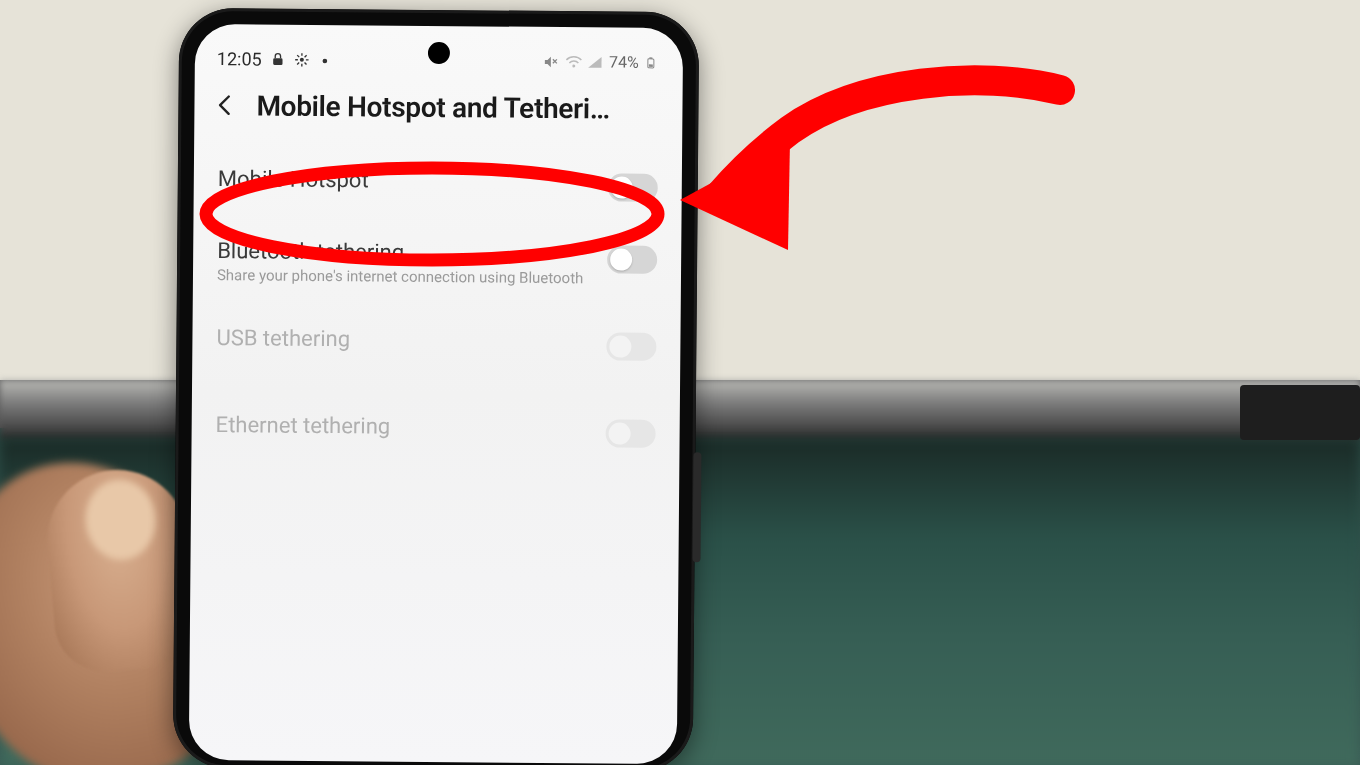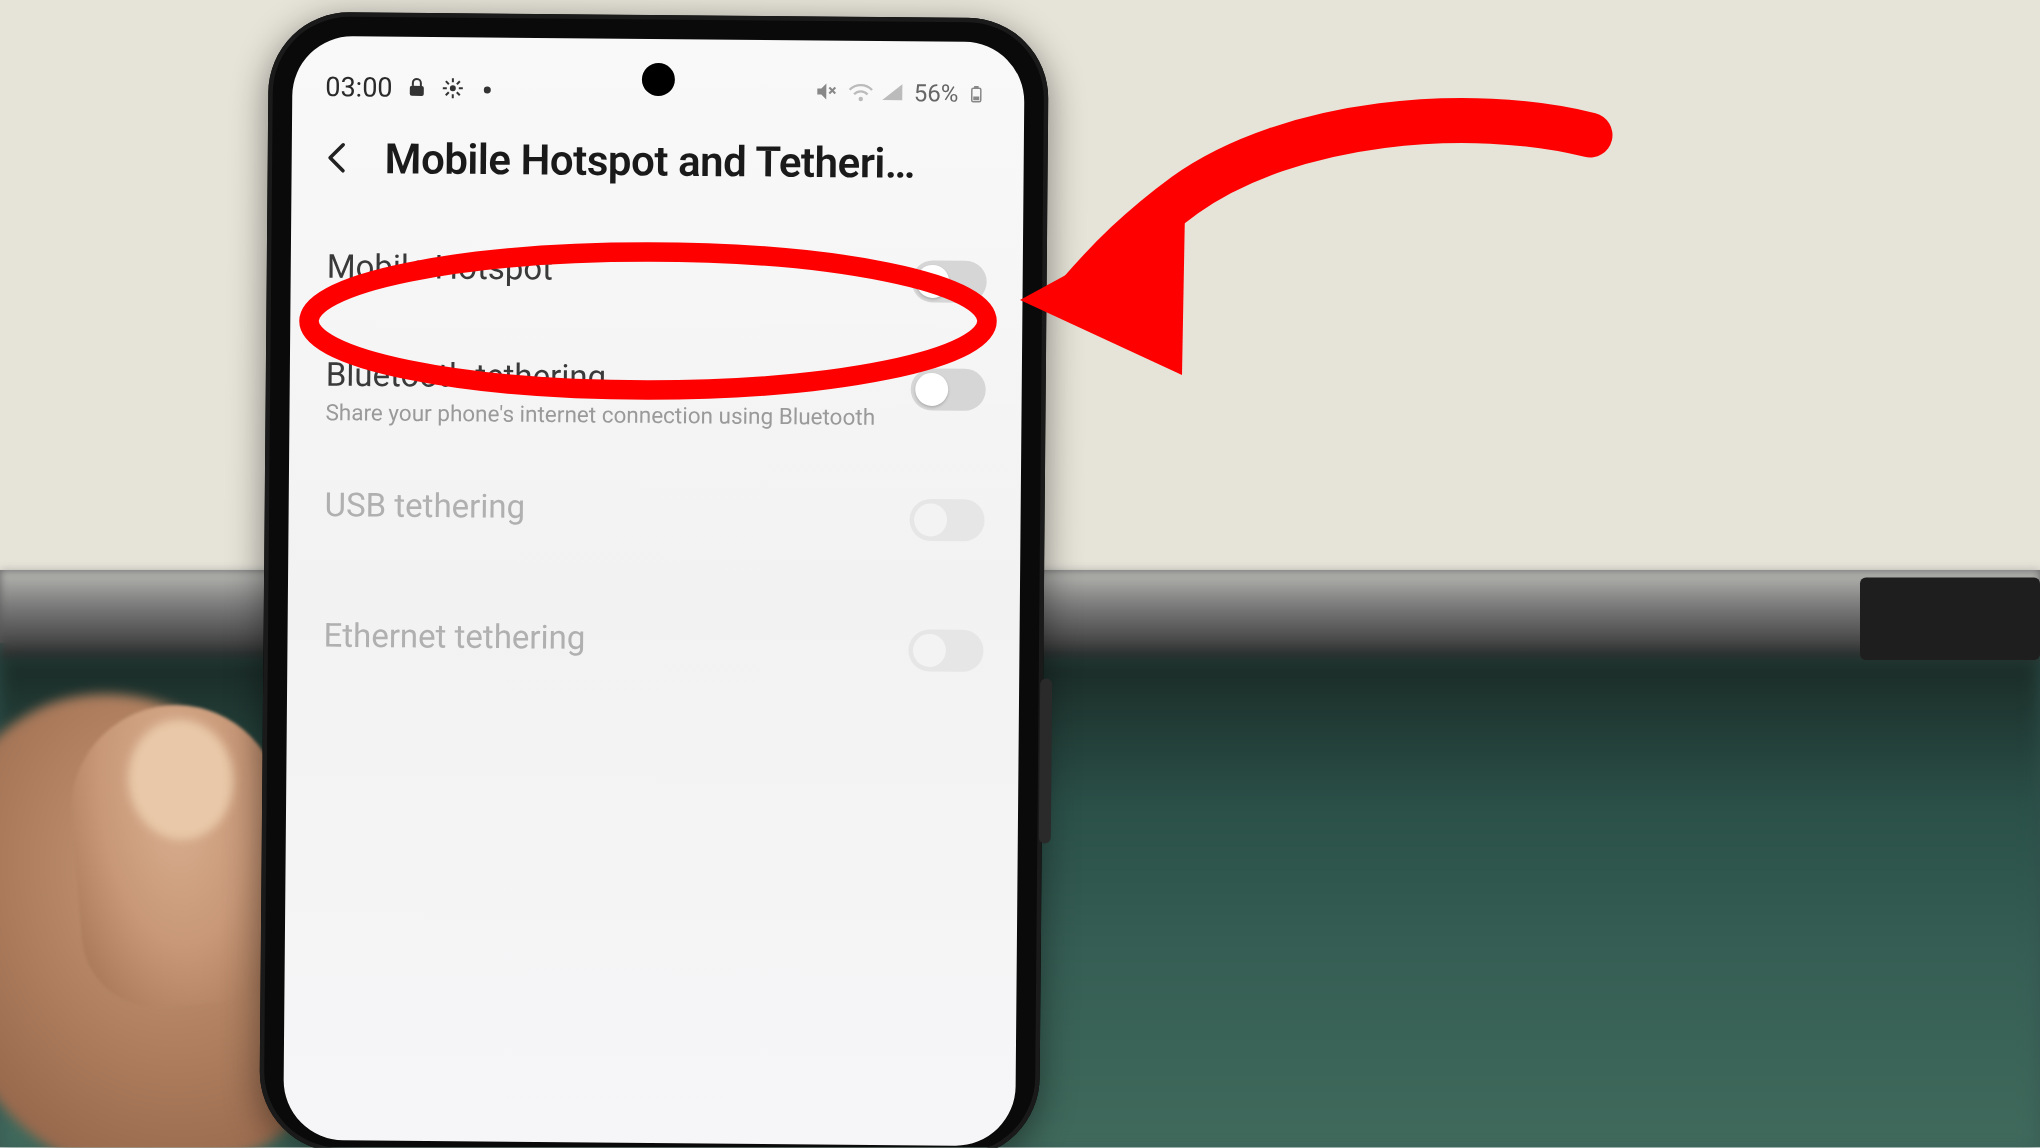--- a/index.html
+++ b/index.html
@@ -190,21 +190,21 @@
   <div class="hand"></div>
   <div class="thumb"></div>
 
   <div class="phone">
     <div class="phone-side"></div>
     <div class="screen">
       <div class="camera-hole"></div>
 
       <div class="statusbar">
         <div class="left">
-          <span>03:00</span>
+          <span>12:05</span>
           <span class="sicon">
             <svg viewBox="0 0 24 24" width="16" height="16">
                 <rect x="5" y="10" width="14" height="10" rx="2" fill="#333"></rect>
                 <path d="M8 10 V7 a4 4 0 0 1 8 0 v3" fill="none" stroke="#333" stroke-width="2"></path>
               </svg>
           </span>
           <span class="sicon">
             <svg viewBox="0 0 24 24" width="16" height="16">
                 <circle cx="12" cy="12" r="3" fill="#333"></circle>
                 <g stroke="#333" stroke-width="2">
@@ -238,21 +238,21 @@
                 <path d="M2 9 a14 14 0 0 1 20 0" fill="none" stroke="#bbb" stroke-width="2"></path>
                 <path d="M6 13 a8 8 0 0 1 12 0" fill="none" stroke="#bbb" stroke-width="2"></path>
                 <circle cx="12" cy="17" r="2" fill="#bbb"></circle>
               </svg>
           </span>
           <span class="sicon">
             <svg viewBox="0 0 24 24" width="16" height="16">
                 <path d="M2 20 L22 20 L22 4 Z" fill="#bbb"></path>
               </svg>
           </span>
-          <span style="font-size:16px;">56%</span>
+          <span style="font-size:16px;">74%</span>
           <span class="sicon">
             <svg viewBox="0 0 24 24" width="12" height="18">
                 <rect x="6" y="4" width="12" height="18" rx="2" fill="none" stroke="#888" stroke-width="2"></rect>
                 <rect x="9" y="1" width="6" height="3" fill="#888"></rect>
                 <rect x="8" y="15" width="8" height="5" fill="#888"></rect>
               </svg>
           </span>
         </div>
       </div>
 

